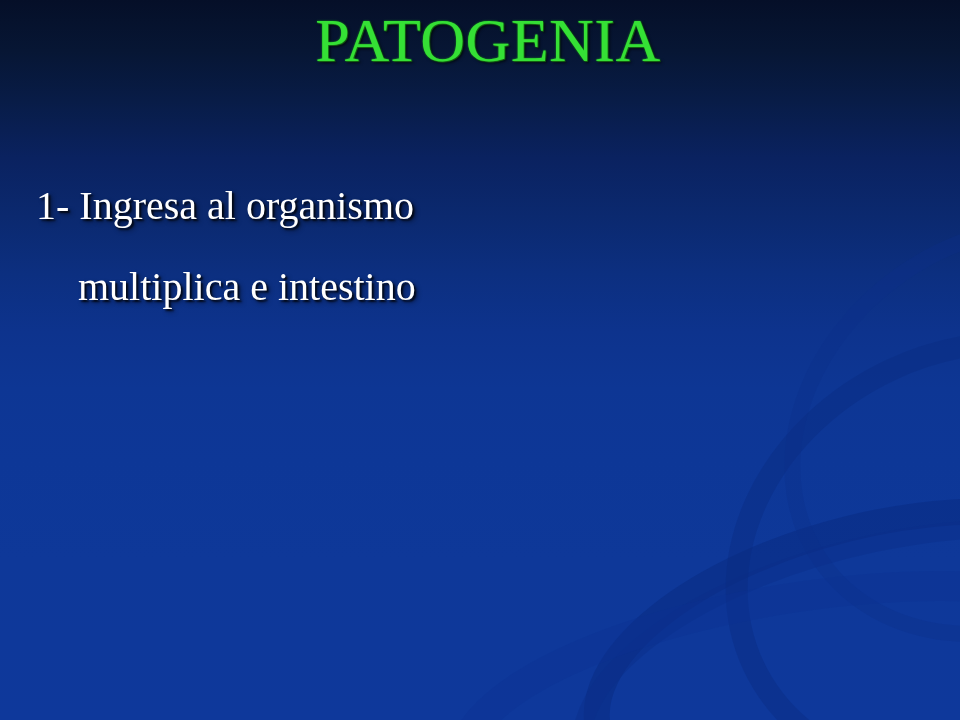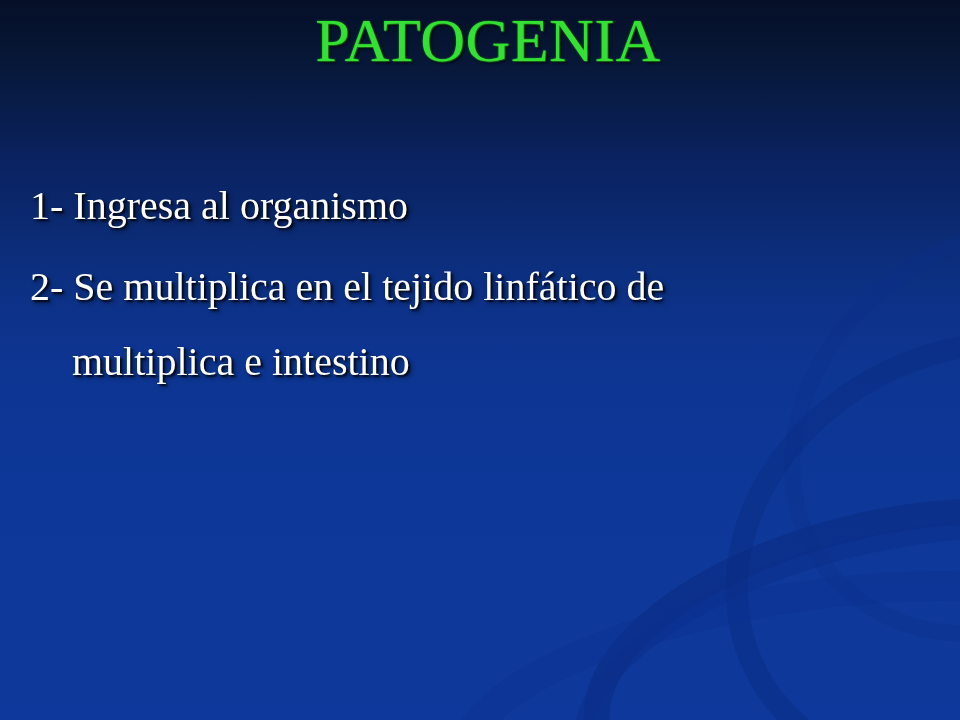--- a/index.html
+++ b/index.html
@@ -53,21 +53,21 @@
       0 0 2px #1faa1f,
       1px 1px 0 #12430f,
       2px 2px 3px rgba(0,0,0,0.75);
     white-space: nowrap;
   }
 
   
   #body-list {
     position: absolute;
     top: 168px;
-    left: 30px;
+    left: 36px;
     width: 900px;
   }
 
   .item {
     margin: 0 0 6px 0;
   }
 
   .line {
     font-size: 40px;
     line-height: 75px;
@@ -104,20 +104,19 @@
 
   <div id="title">PATOGENIA</div>
 
   <div id="body-list">
 
     <div class="item">
       <div class="line">1- Ingresa al organismo</div>
     </div>
 
     <div class="item">
-      <div class="line">2- Se multiplica en el tejido linfático de</div>
       <div class="line cont">multiplica e intestino</div>
     </div>
 
 
 
   </div>
 </div>
 
 </body></html>

